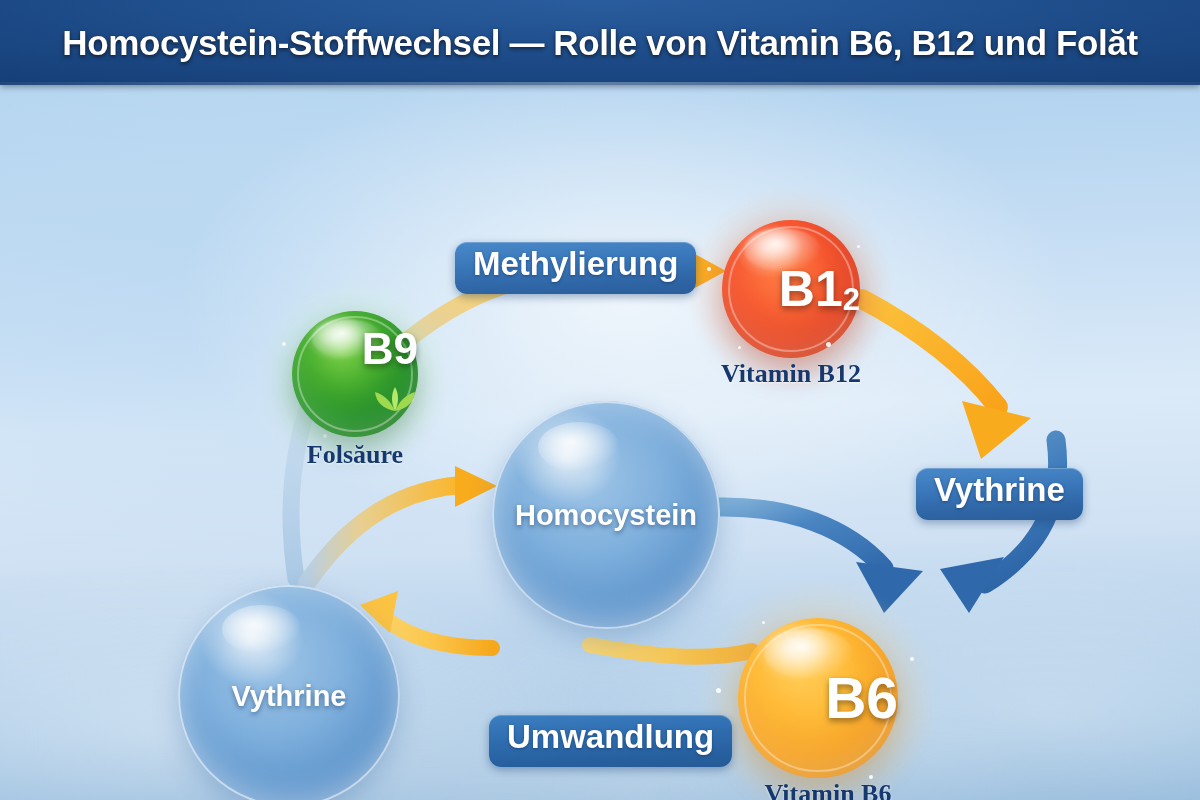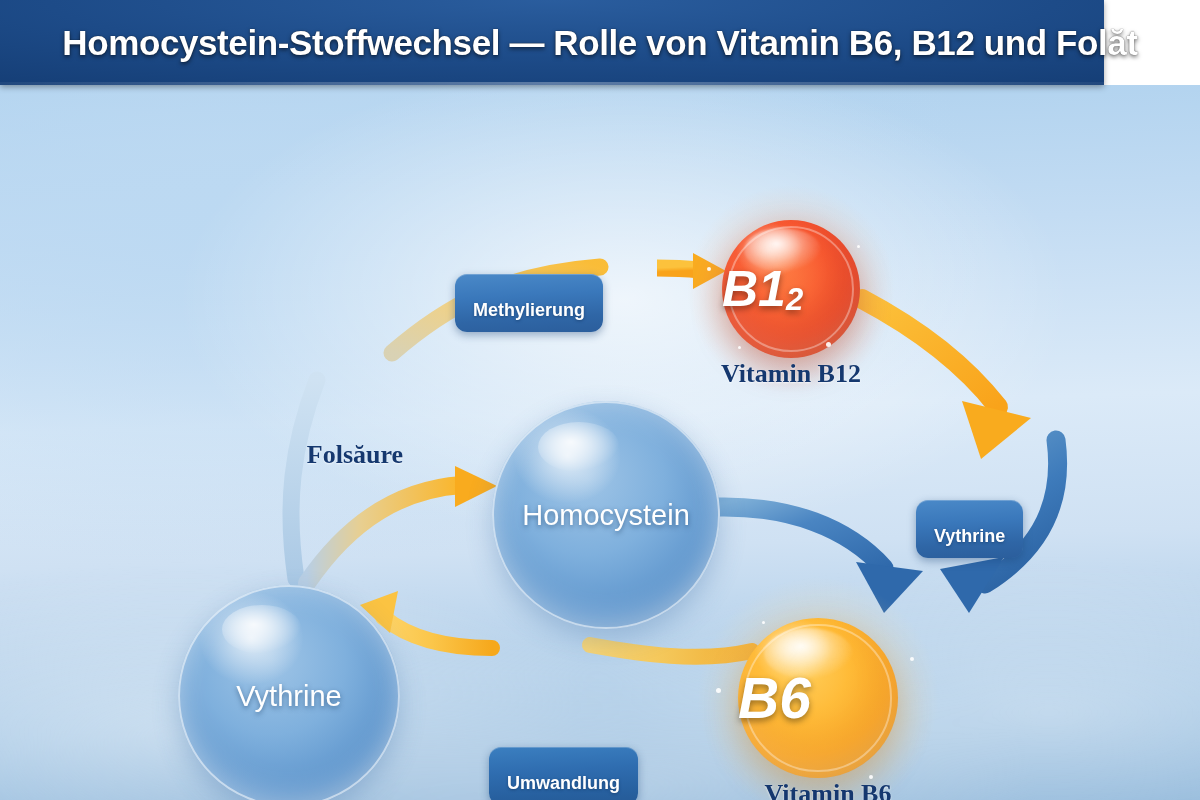--- a/index.html
+++ b/index.html
@@ -14,21 +14,21 @@
     height: 800px;
     overflow: hidden;
     font-family: "Liberation Sans", "DejaVu Sans", sans-serif;
     user-select: none;
   }
 
   
   .header-bar {
     position: absolute;
     left: 0; top: 0;
-    width: 1104px;
+    width: 1200px;
     height: 85px;
     background:
       radial-gradient(120% 180% at 50% 0%, #2a5d9e 0%, #1d4b88 38%, #153e76 70%, #102f5e 100%);
     box-shadow: 0 2px 6px rgba(0,0,0,.35);
     z-index: 40;
   }
   .header-bar::after {
     content: "";
     position: absolute;
     left: 0; bottom: 0;
@@ -90,21 +90,21 @@
   }
 
   
   .bubble {
     position: absolute;
     border-radius: 50%;
     display: flex;
     align-items: center;
     justify-content: center;
     color: #ffffff;
-    font-weight: normal;
+    font-weight: bold;
     text-shadow: 0 2px 5px rgba(20,55,95,.55);
     background:
       radial-gradient(38% 34% at 33% 24%, rgba(255,255,255,.75) 0%, rgba(255,255,255,0) 62%),
       radial-gradient(circle at 42% 34%, #9ec4e6 0%, #7fb0dd 38%, #5f96cd 68%, #5387bd 88%, #6fa0cc 100%);
     box-shadow:
       inset 0 -14px 28px rgba(255,255,255,.30),
       inset 0 10px 26px rgba(255,255,255,.26),
       0 10px 26px rgba(60,110,165,.30);
     z-index: 12;
   }
@@ -138,26 +138,25 @@
     width: 222px; height: 222px;
     font-size: 29px;
   }
 
   
   .orb {
     position: absolute;
     border-radius: 50%;
     display: flex;
     flex-direction: column;
-    align-items: flex-start;
+    align-items: flex-end;
     justify-content: center;
     color: #ffffff;
     font-weight: bold;
     z-index: 20;
-    font-style: italic;
   }
   .orb .glow {
     position: absolute;
     left: -26%; top: -26%;
     width: 152%; height: 152%;
     border-radius: 50%;
     pointer-events: none;
     z-index: -1;
   }
   .orb .orb-label-inner {
@@ -264,30 +263,29 @@
     filter: blur(.4px);
   }
 
   
   .chip {
     position: absolute;
     display: flex;
     align-items: center;
     justify-content: center;
     color: #ffffff;
-    font-size: 18px;
+    font-size: 33px;
     font-weight: bold;
     border-radius: 12px;
-    padding: 26px 18px 11px;
+    padding: 3px 18px 11px;
     white-space: nowrap;
     background: linear-gradient(177deg, #4a89c8 0%, #3a78bb 38%, #2f66a6 74%, #2b5e9c 100%);
     box-shadow: 0 3px 9px rgba(25,65,115,.40), inset 0 1px 0 rgba(255,255,255,.22);
     text-shadow: 0 1px 3px rgba(15,45,85,.55);
     z-index: 25;
-    margin-top: 32px;
   }
   #chip-methylierung { left: 455px; top: 157px; }
   #chip-vythrine    { left: 916px; top: 383px; }
   #chip-umwandlung  { left: 489px; top: 630px;
     background: linear-gradient(177deg, #3b7fc0 0%, #2f6db0 40%, #27609f 78%, #255a96 100%); }
 
   
   .sub2 { font-size: .62em; vertical-align: baseline; position: relative; top: .12em; }
 </style>
 </head>
@@ -392,20 +390,39 @@
       </span>
       <span class="sparkles">
         <i style="left:12%;top:40%;width:4px;height:4px;"></i>
         <i style="left:80%;top:30%;width:3px;height:3px;"></i>
         <i style="left:66%;top:74%;width:5px;height:5px;"></i>
         <i style="left:26%;top:76%;width:3px;height:3px;"></i>
       </span>
     </div>
     <div class="orb-caption" id="caption-b12">Vitamin B12</div>
 
+    <div class="orb" id="orb-b9">
+      <span class="glow"></span>
+      <span class="orb-body"></span>
+      <span class="spec spec-rim"></span>
+      <span class="spec spec-top"></span>
+      <span class="orb-label-inner">B9</span>
+      <span class="leaf-icon">
+        <svg width="46" height="26" viewBox="0 0 46 26" aria-hidden="true">
+          <path d="M23 25 C19 16, 13 9, 3 6 C4 16, 11 23, 23 25 Z" fill="#9ed94f"></path>
+          <path d="M23 25 C27 16, 33 9, 43 6 C42 16, 35 23, 23 25 Z" fill="#9ed94f"></path>
+          <path d="M23 25 C19 17, 19 8, 23 1 C27 8, 27 17, 23 25 Z" fill="#b6e86a"></path>
+        </svg>
+      </span>
+      <span class="sparkles">
+        <i style="left:14%;top:34%;width:4px;height:4px;"></i>
+        <i style="left:78%;top:62%;width:3px;height:3px;"></i>
+        <i style="left:34%;top:80%;width:4px;height:4px;"></i>
+      </span>
+    </div>
     <div class="orb-caption" id="caption-b9">Folsăure</div>
 
     <div class="orb" id="orb-b6">
       <span class="glow"></span>
       <span class="spec spec-rim"></span>
       <span class="spec spec-top"></span>
       <span class="orb-label-inner">B6</span>
       <span class="sparkles">
         <i style="left:10%;top:46%;width:5px;height:5px;"></i>
         <i style="left:86%;top:34%;width:4px;height:4px;"></i>

